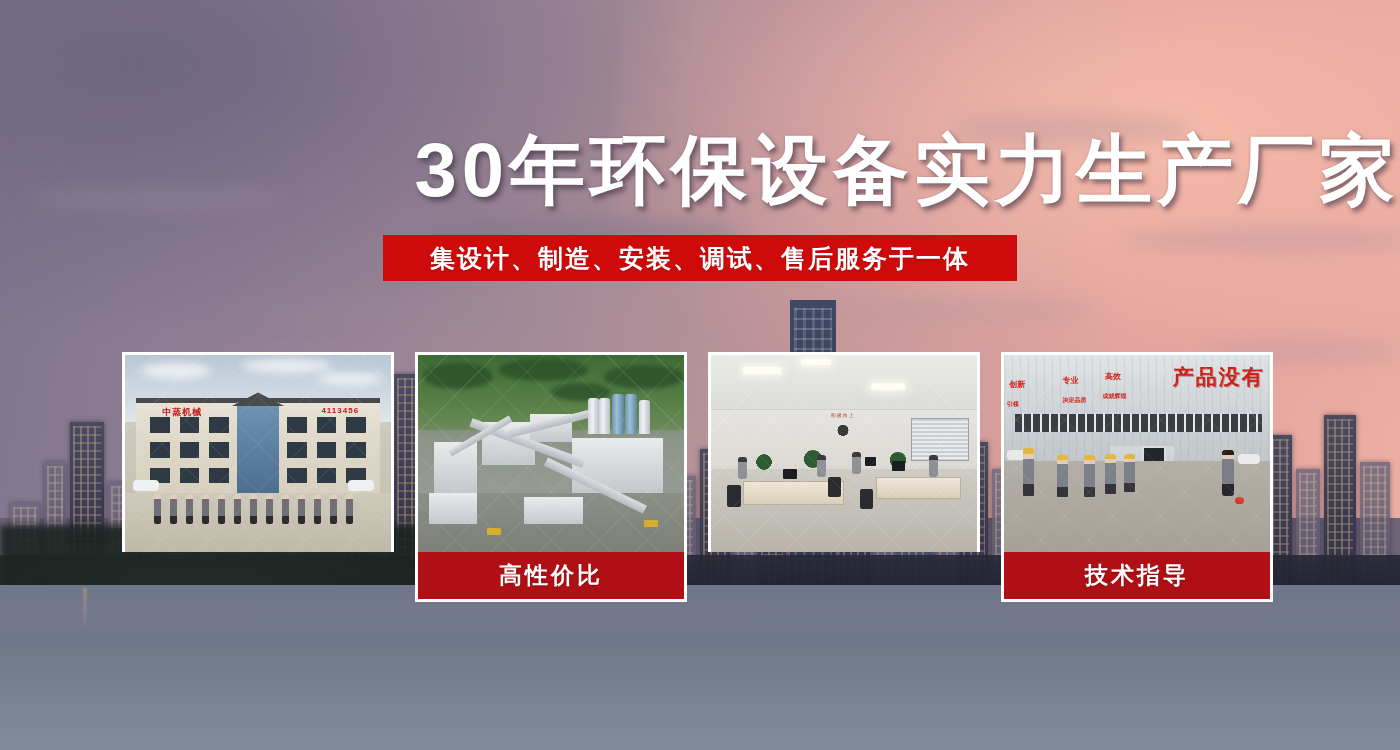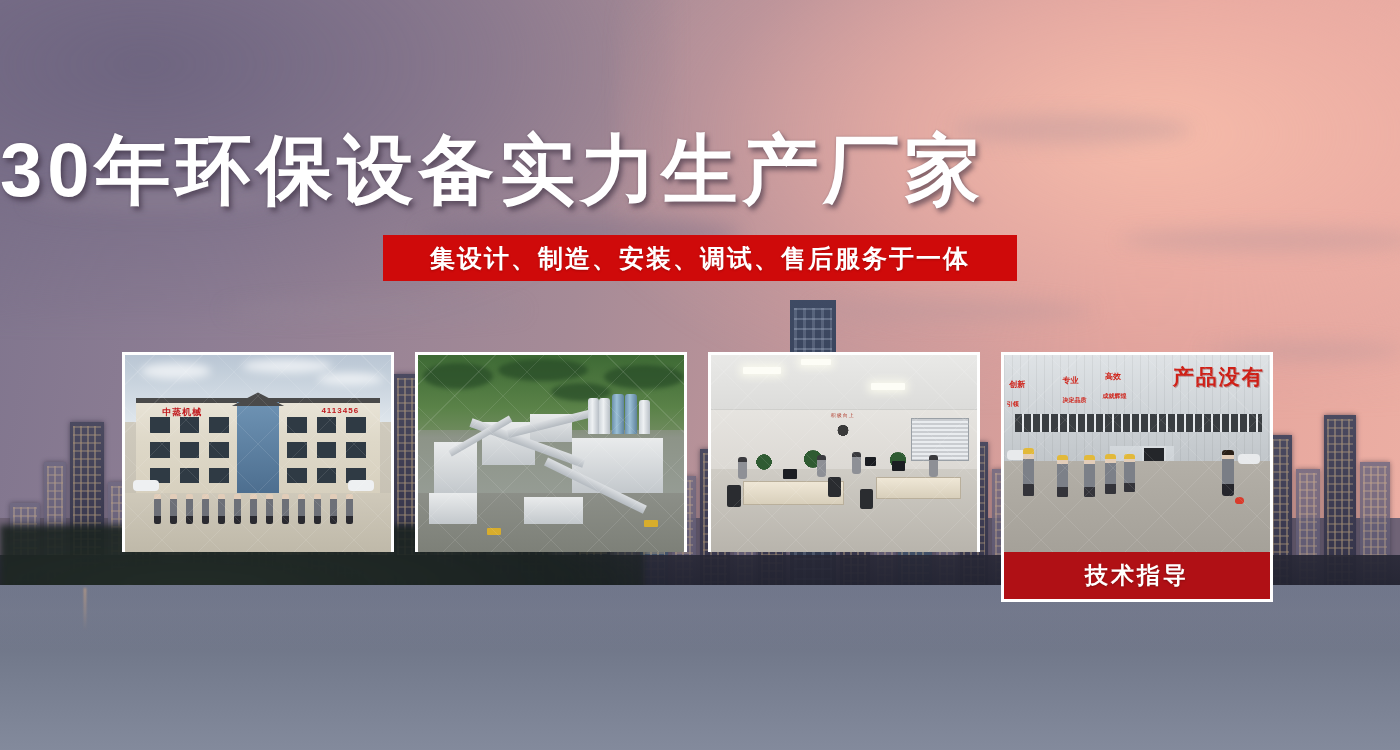--- a/index.html
+++ b/index.html
@@ -123,21 +123,21 @@
   }
   .water-refl {
     position:absolute; left:6%; top:2%; width:2px; height:26%;
     background:linear-gradient(180deg, rgba(255,190,130,.55), rgba(255,190,130,0));
     filter:blur(1px);
   }
 
   
   .headline {
     position:absolute; left:0; right:0; top:132px;
-    text-align:left;
+    text-align:right;
     font-size:76px; line-height:1; font-weight:700;
     color:#ffffff;
     letter-spacing:5px;
     text-shadow:3px 4px 5px rgba(52,40,58,.55), 0 0 2px rgba(70,55,75,.35);
     white-space:nowrap;
   }
 
   .subbanner {
     position:absolute; left:383px; top:235px;
     width:634px; height:46px;
@@ -447,20 +447,23 @@
           <div class="p2-silo blue" style="left:73%;top:20%;width:12px;height:20%;"></div>
           <div class="p2-silo blue" style="left:78%;top:20%;width:12px;height:20%;"></div>
           <div class="p2-silo" style="left:83%;top:23%;width:11px;height:17%;"></div>
           <div class="p2-struct" style="left:4%;top:70%;width:18%;height:16%;"></div>
           <div class="p2-struct" style="left:40%;top:72%;width:22%;height:14%;"></div>
           <div class="p2-mach" style="left:26%;top:88%;width:14px;height:7px;"></div>
           <div class="p2-mach" style="left:85%;top:84%;width:14px;height:7px;"></div>
         </div>
         <div class="wm"></div>
       </div>
+      <div class="card-cap">
+        <span>高性价比</span>
+      </div>
     </div>
 
     <div class="card">
       <div class="card-photo">
         <div class="p3">
           <div class="p3-ceil"></div>
           <div class="p3-panel" style="left:12%;top:6%;width:38px;height:7px;"></div>
           <div class="p3-panel" style="left:60%;top:14%;width:34px;height:7px;"></div>
           <div class="p3-panel" style="left:34%;top:2%;width:30px;height:6px;"></div>
           <div class="p3-wall"></div>

